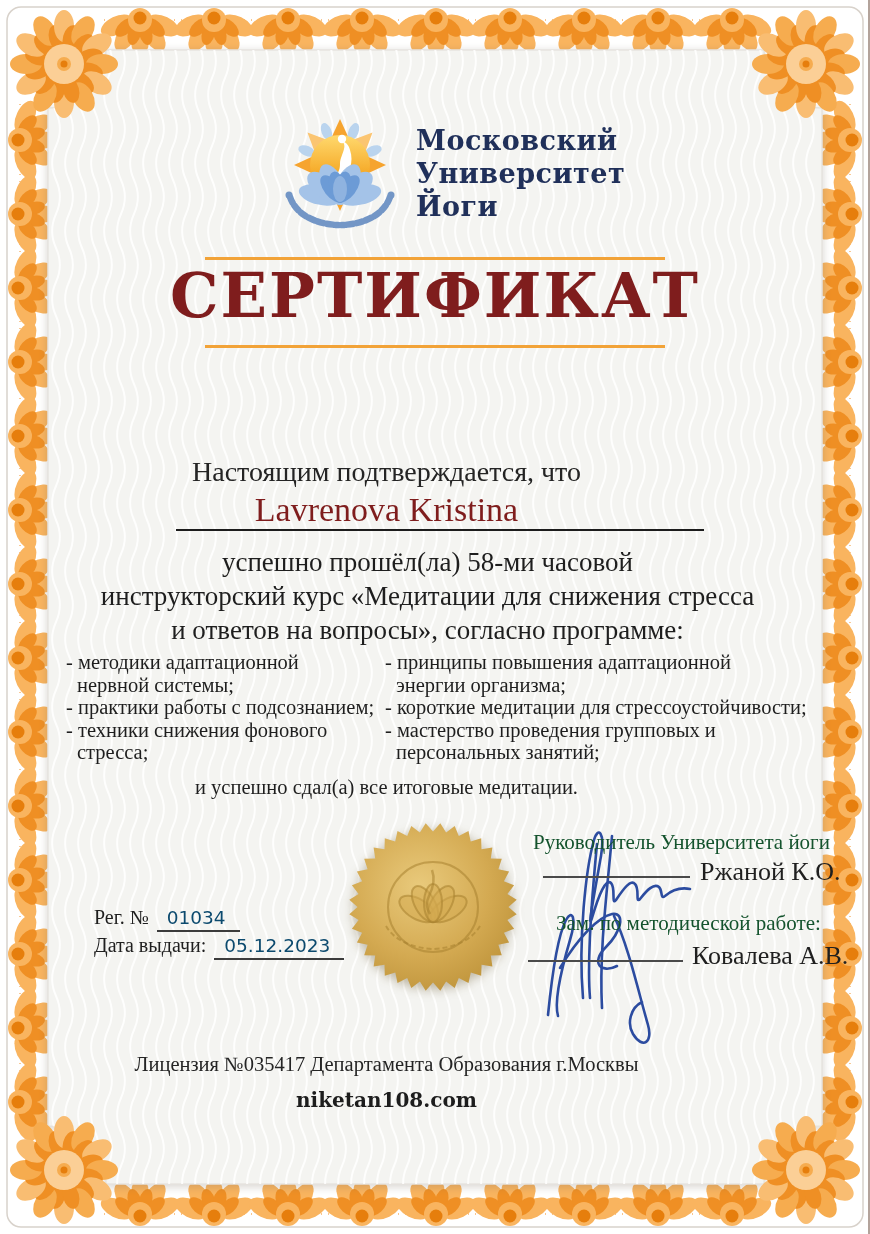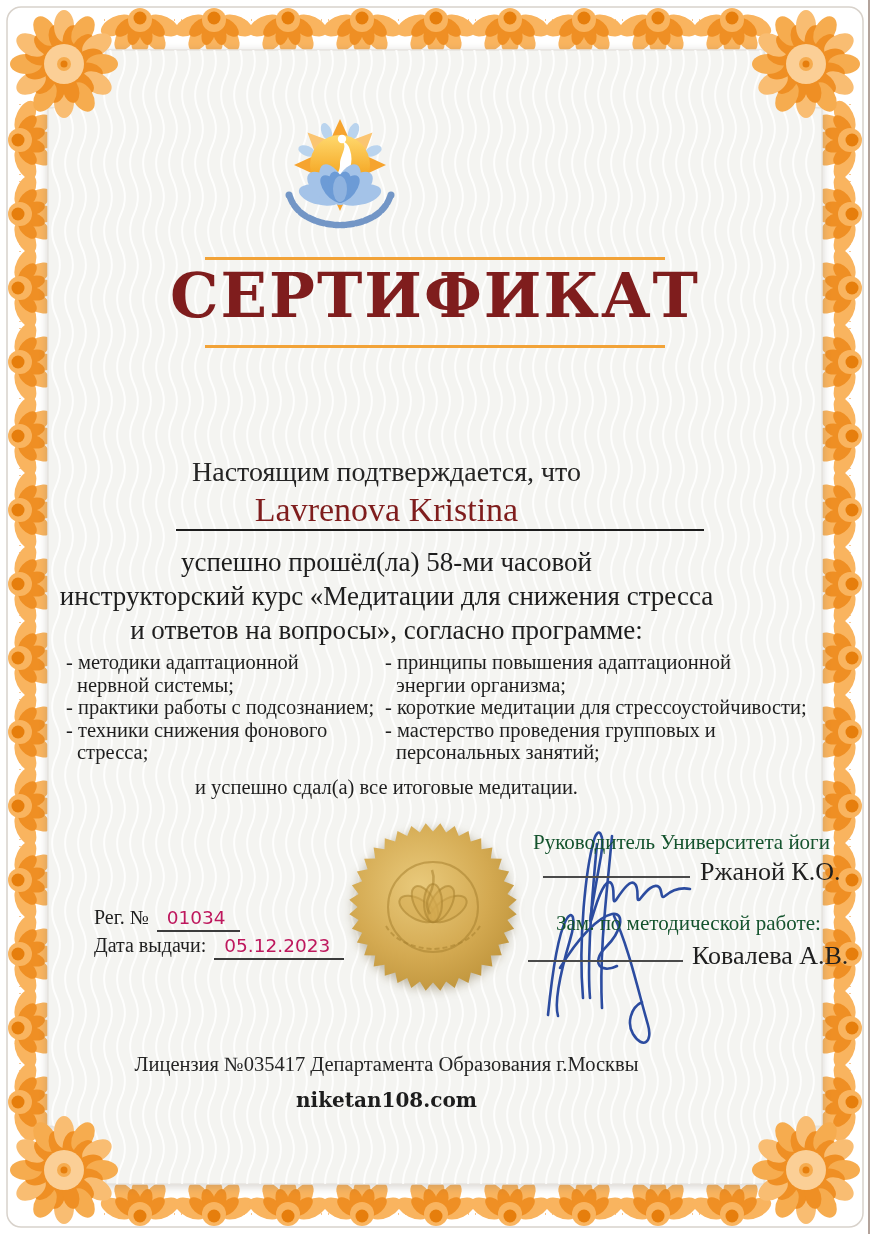--- a/index.html
+++ b/index.html
@@ -23,40 +23,40 @@
   .rule{position:absolute;left:205px;width:460px;height:3px;background:#f2a338;}
   .cert-title{
     position:absolute;top:260px;left:0;width:870px;text-align:center;
     font-family:"DejaVu Serif",serif;font-weight:bold;font-size:61px;letter-spacing:2px;
     color:#7f1d1d;margin:0;
   }
 
   .statement{position:absolute;top:456px;font-size:28px;color:#242424;}
   .recipient{position:absolute;top:491px;font-size:34px;color:#7f1d1d;}
   .name-line{position:absolute;left:176px;top:529px;width:528px;height:2px;background:#1c1c1c;}
-  .course{position:absolute;top:545px;font-size:27px;line-height:34px;color:#1e1e1e;}
+  .course{position:absolute;top:545px;font-size:27px;line-height:34px;color:#1e1e1e;padding-left:41px;}
 
   .program-col{position:absolute;top:651px;font-size:20.5px;line-height:22.5px;color:#1e1e1e;}
   .program-col .bline{white-space:nowrap;}
   .program-col .cont{padding-left:11px;}
   .col-left{left:66px;}
   .col-right{left:385px;}
 
   .exams{position:absolute;top:776px;font-size:20.5px;color:#1e1e1e;}
 
   .seal-svg{position:absolute;left:348px;top:822px;filter:drop-shadow(0 3px 5px rgba(90,70,20,.35));}
   .sig-overlay{position:absolute;left:0;top:0;pointer-events:none;}
 
   .sig-label{position:absolute;font-size:21px;color:#14532d;white-space:nowrap;text-align:center;}
   .sig-line{position:absolute;height:2px;background:#4a4a4a;}
   .sig-name{position:absolute;font-size:26px;color:#1f1f1f;white-space:nowrap;}
 
   .meta-row{position:absolute;font-size:20px;color:#1f1f1f;white-space:nowrap;}
   .meta-value{
-    font-family:"DejaVu Sans","Liberation Sans",sans-serif;font-size:18.5px;color:#be185d;
+    font-family:"DejaVu Sans","Liberation Sans",sans-serif;font-size:18.5px;color:#0c4a6e;
     border-bottom:2px solid #3c3c3c;padding:0 14px 2px 10px;margin-left:8px;
   }
 
   .license{position:absolute;top:1053px;font-size:20.5px;color:#242424;}
   .website{
     position:absolute;top:1088px;font-size:20px;font-family:"DejaVu Serif",serif;
     font-weight:bold;color:#1d1d1d;text-decoration:none;
   }
   .photo-edge{position:absolute;right:0;top:0;width:2px;height:1234px;background:rgba(138,114,101,.65);}
 </style>
@@ -305,20 +305,25 @@
       </g>
       <ellipse cy="-10" rx="7" ry="13" fill="#8fb3e0"></ellipse>
     </g>
     <g stroke="#7396c6" stroke-width="6.5" fill="none" stroke-dasharray="6.5 3" stroke-linecap="round">
       <path d="M 16,82 C 22,100 42,109 64,110"></path>
       <path d="M 116,82 C 110,100 90,109 68,110"></path>
     </g>
     <circle cx="15" cy="80" r="3.5" fill="#7396c6"></circle>
     <circle cx="117" cy="80" r="3.5" fill="#7396c6"></circle>
   </svg>
+  <div class="org-name">
+    <div>Московский</div>
+    <div>Университет</div>
+    <div>Йоги</div>
+  </div>
 
   <div class="rule" style="top:257px"></div>
   <h1 class="cert-title">СЕРТИФИКАТ</h1>
   <div class="rule" style="top:345px"></div>
 
   <div class="statement center abs">Настоящим подтверждается, что</div>
   <div class="recipient center abs">Lavrenova Kristina</div>
   <div class="name-line"></div>
 
   <div class="course center abs">

